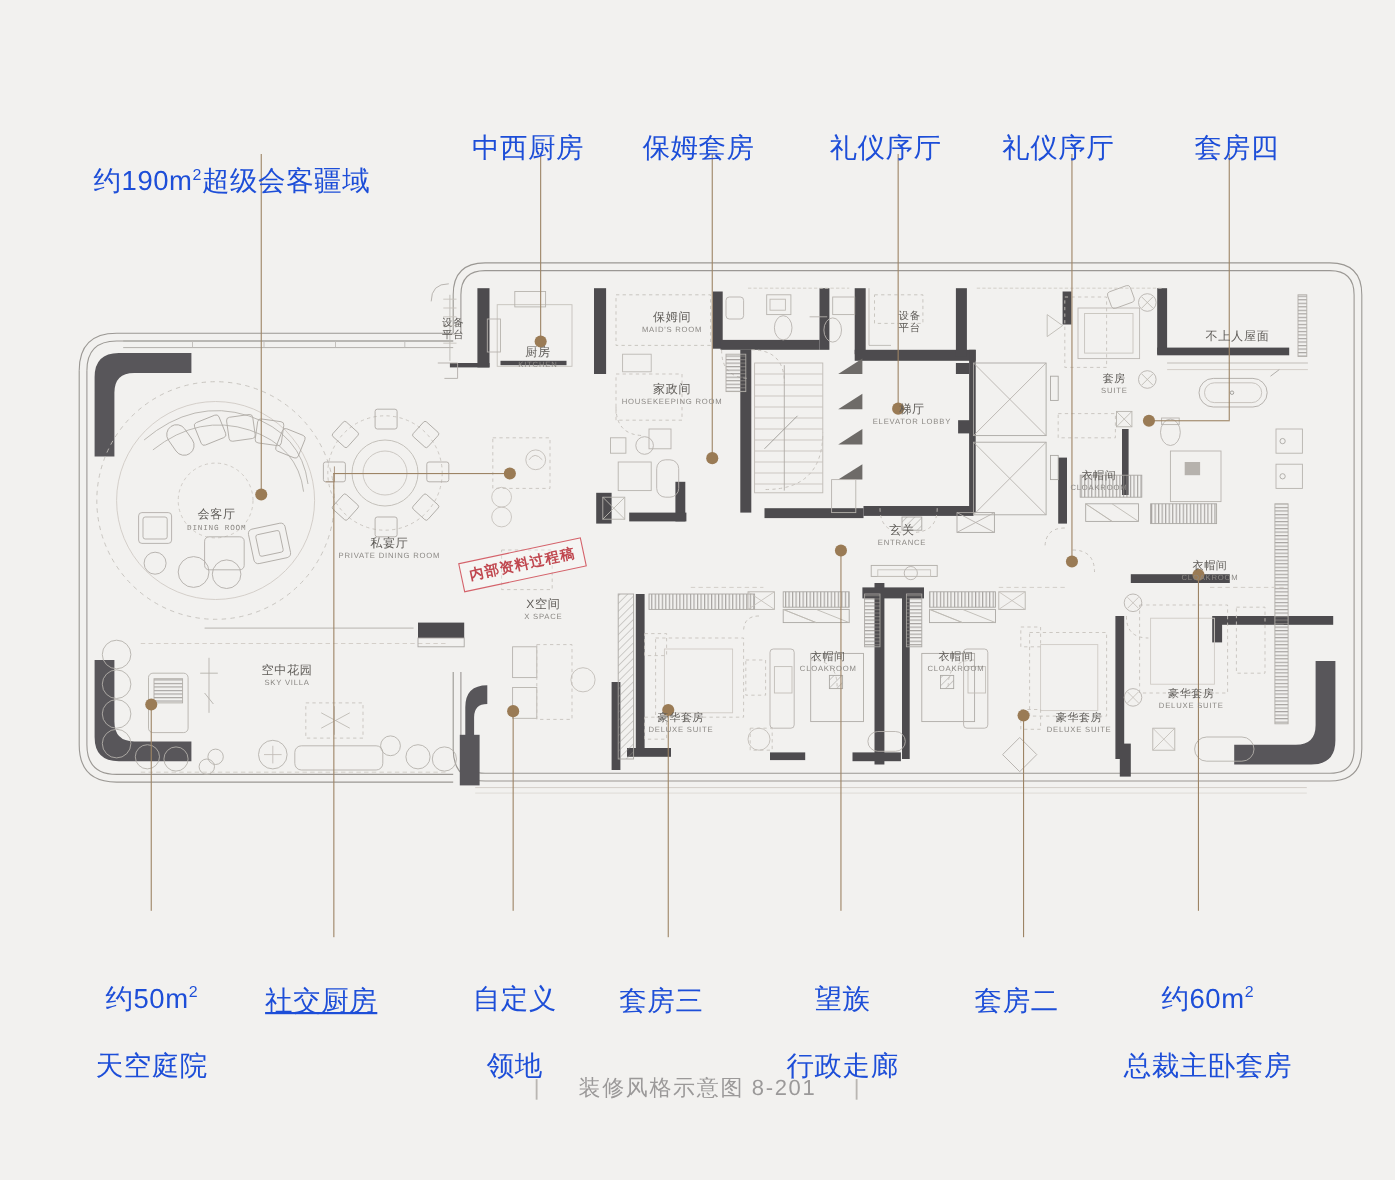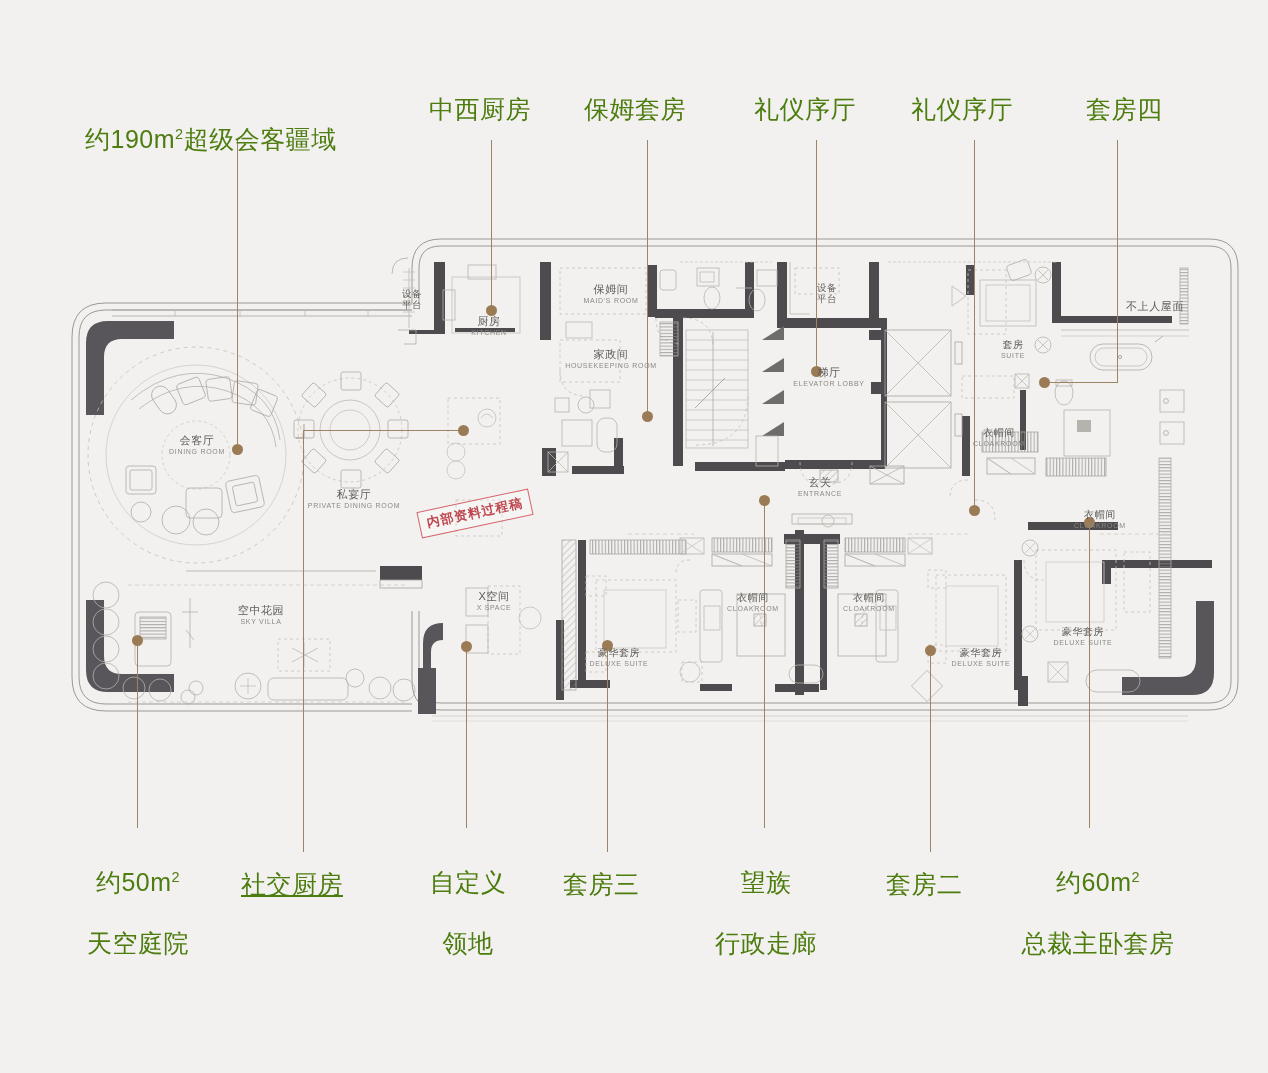--- a/index.html
+++ b/index.html
@@ -7,27 +7,28 @@
     width:1268px;height:1073px;
     background:#f2f1ef;
     font-family:"Liberation Sans","DejaVu Sans",sans-serif;
     overflow:hidden;position:relative;
   }
   #stage{position:absolute;left:0;top:0;width:1268px;height:1073px;}
 
   
   .callout{
     position:absolute;
-    color:#4d7c0f;
+    color:#1d4ed8;
     font-size:25px;
     line-height:1.18;
     letter-spacing:.5px;
     white-space:pre-line;
     text-align:center;
     font-weight:400;
+    margin-top:26px;
   }
   .callout.two{line-height:1.22;}
   .callout sup{font-size:.58em;vertical-align:super;}
 
   
   .leader{position:absolute;background:#9d8465;}
   .leader.v{width:1px;}
   .leader.h{height:1px;}
   .dot{
     position:absolute;width:11px;height:11px;border-radius:50%;
@@ -495,44 +496,44 @@
         <span class="en">ELEVATOR LOBBY</span>
     </div>
     <div class="rlabel" style="left:785px;top:476px;width:70px;">
       <span class="cn">玄关</span>
         <span class="en">ENTRANCE</span>
     </div>
     <div class="rlabel sm" style="left:983px;top:323px;width:60px;">
       <span class="cn">套房</span>
         <span class="en">SUITE</span>
     </div>
-    <div class="rlabel" style="left:1095px;top:300px;width:120px;">
+    <div class="rlabel" style="left:1065px;top:300px;width:120px;">
       <span class="cn">不上人屋面</span>
     </div>
     <div class="rlabel sm" style="left:959px;top:411px;width:80px;">
       <span class="cn">衣帽间</span>
         <span class="en">CLOAKROOM</span>
     </div>
     <div class="rlabel sm" style="left:1060px;top:493px;width:80px;">
       <span class="cn">衣帽间</span>
         <span class="en">CLOAKROOM</span>
     </div>
-    <div class="rlabel" style="left:157px;top:434px;width:80px;">
+    <div class="rlabel" style="left:157px;top:463px;width:80px;font-family:Liberation Mono, monospace;">
       <span class="cn">会客厅</span>
         <span class="en">DINING ROOM</span>
     </div>
     <div class="rlabel" style="left:294px;top:488px;width:120px;">
       <span class="cn">私宴厅</span>
         <span class="en">PRIVATE DINING ROOM</span>
     </div>
     <div class="rlabel" style="left:211px;top:604px;width:100px;">
       <span class="cn">空中花园</span>
         <span class="en">SKY VILLA</span>
     </div>
-    <div class="rlabel" style="left:454px;top:590px;width:80px;">
+    <div class="rlabel" style="left:454px;top:544px;width:80px;">
       <span class="cn">X空间</span>
         <span class="en">X SPACE</span>
     </div>
     <div class="rlabel sm" style="left:579px;top:631px;width:80px;">
       <span class="cn">豪华套房</span>
         <span class="en">DELUXE SUITE</span>
     </div>
     <div class="rlabel sm" style="left:713px;top:576px;width:80px;">
       <span class="cn">衣帽间</span>
         <span class="en">CLOAKROOM</span>
@@ -579,14 +580,17 @@
       <span>望族</span><br>
       <span>行政走廊</span>
     </div>
     <div class="callout" style="left:886px;top:870px;">套房二</div>
     <div class="callout two" style="left:1002px;top:836px;width:192px;">
       <span>约60m<sup>2</sup></span><br>
       <span>总裁主卧套房</span>
     </div>
   </div>
 
+  <div class="footer">
+    <span class="bar">|</span><span>装修风格示意图 8-201</span><span class="bar">|</span>
+  </div>
 
 </div>
 
 </body></html>

